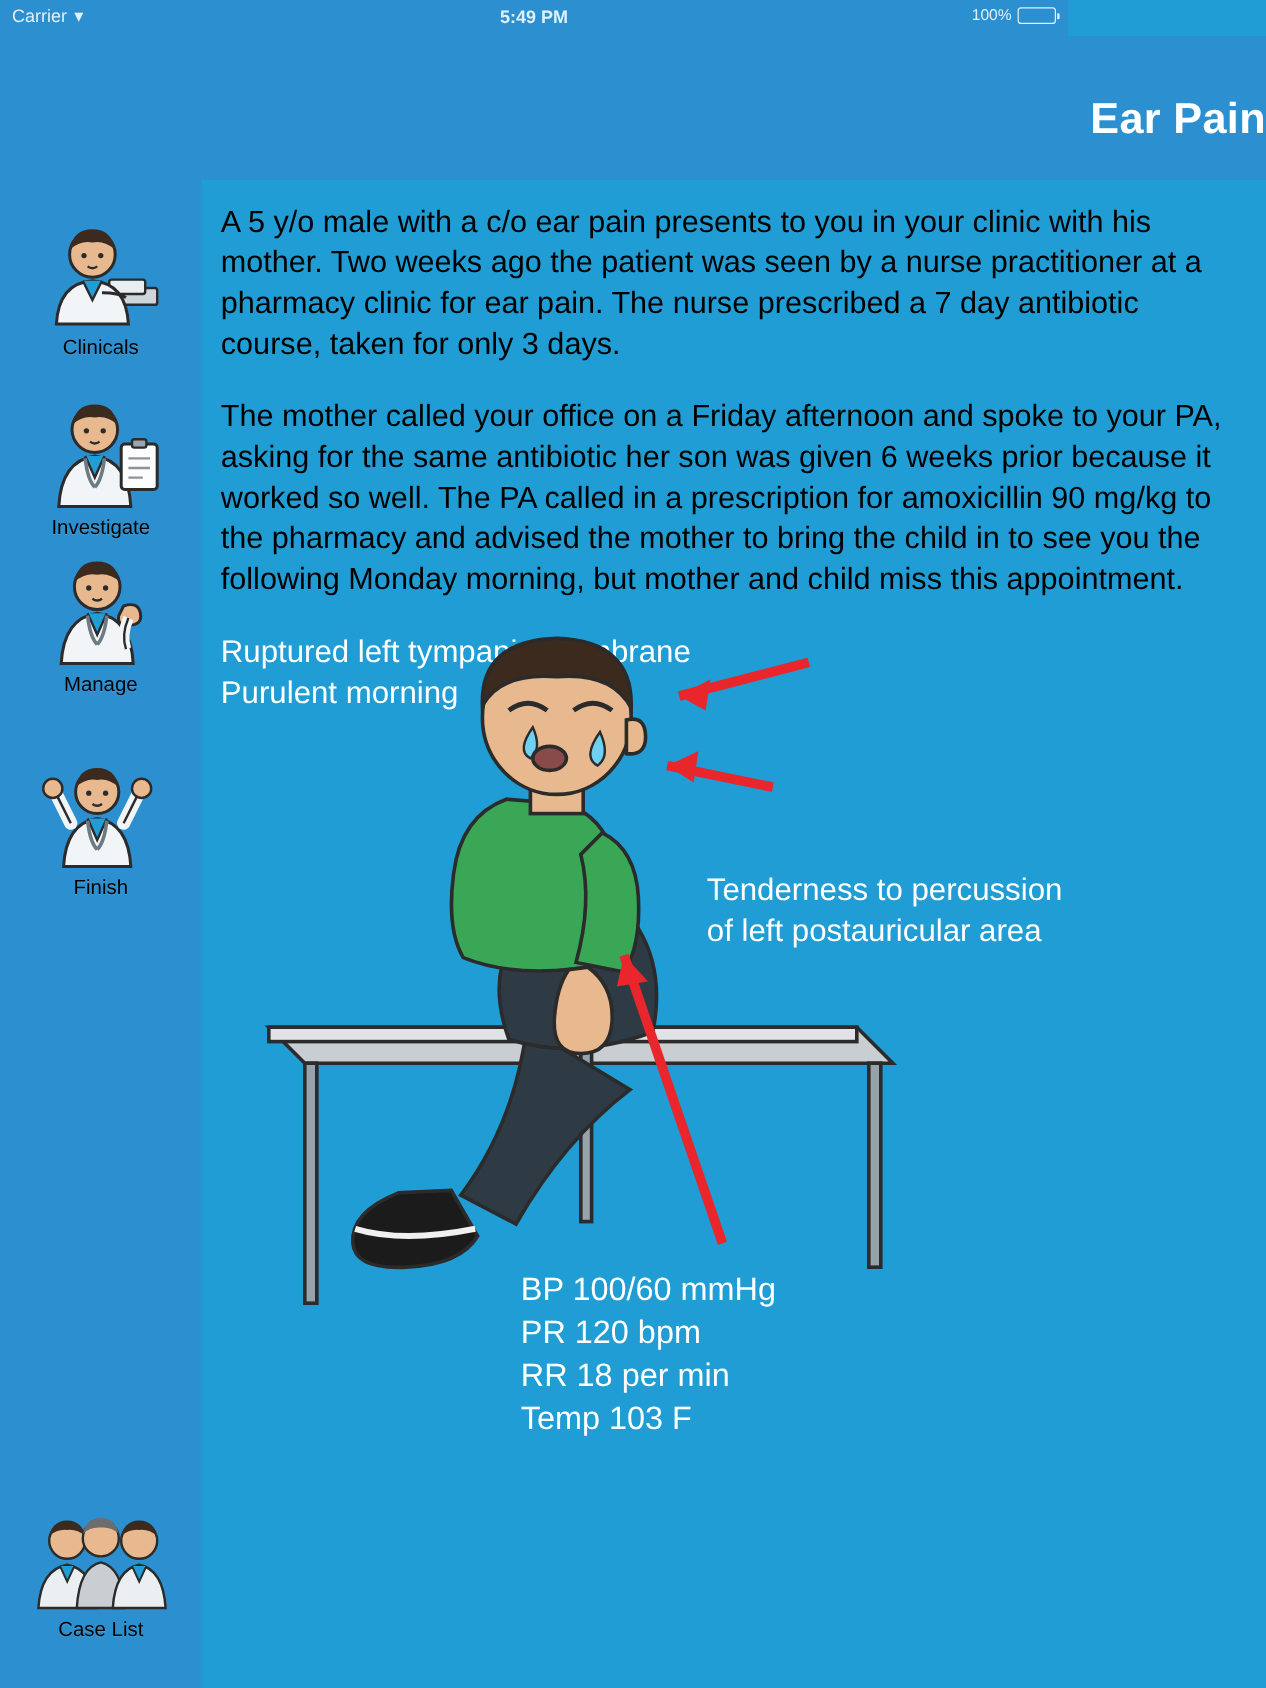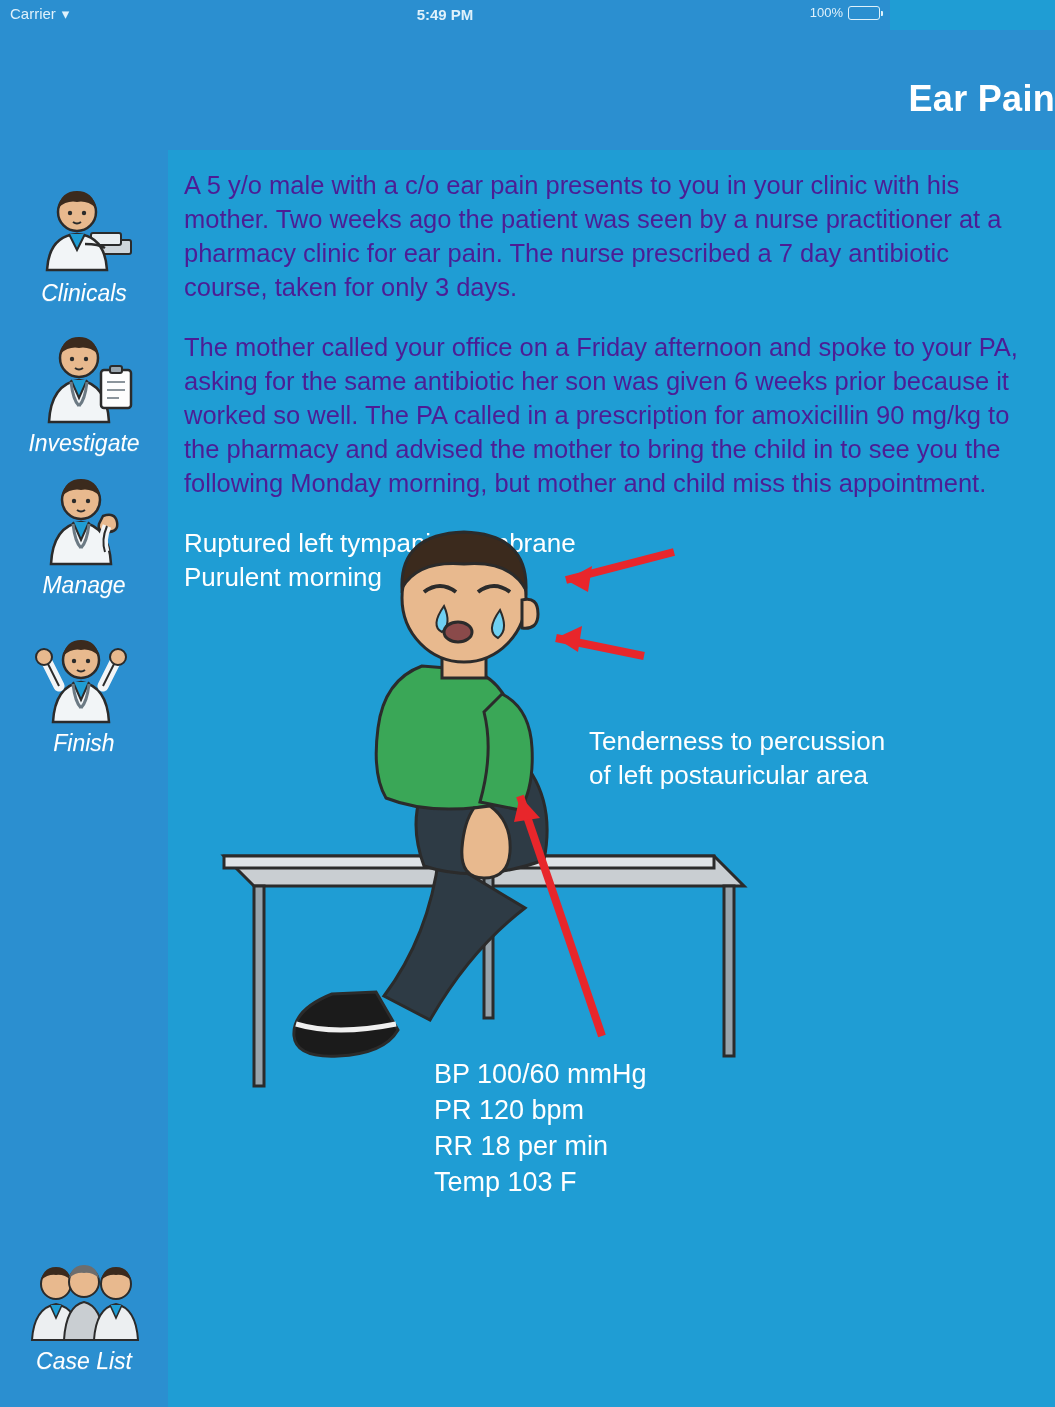--- a/index.html
+++ b/index.html
@@ -63,37 +63,36 @@
   .sidebar {
     position: absolute; top: 150px; left: 0; width: 168px; height: 1257px;
     background: #2b8fd0;
   }
   .side-item {
     position: absolute; left: 0; width: 168px;
     text-align: center;
     cursor: pointer;
   }
   .side-item .label {
-    color: #ffffff;
-    font-size: 23px;
+    color: #000000;
+    font-size: 17px;
     margin-top: 2px;
     text-shadow: 0 1px 0 rgba(255,255,255,0.12);
-    font-style: italic;
   }
   .icon-svg { display: block; margin: 0 auto; }
 
   
   .content {
     position: absolute; top: 150px; left: 168px;
     width: 887px; height: 1257px;
     background: #1f9dd4;
     padding: 18px 28px 0 16px;
   }
   .vignette {
-    color: #4c1d95;
+    color: #000000;
     font-size: 25.5px;
     line-height: 34px;
   }
   .vignette p { margin-bottom: 26px; }
 
   
   .figure {
     position: relative;
     width: 860px; height: 740px;
     margin-top: 4px;
@@ -166,21 +165,21 @@
         <path d="M58 54 Q56 72 50 78" stroke="#6c7a84" stroke-width="3" fill="none"></path>
         <rect x="72" y="42" width="30" height="38" rx="3" fill="#fdfdfd" stroke="#2b2b2b" stroke-width="2.5"></rect>
         <rect x="81" y="38" width="12" height="7" rx="2" fill="#9aa5ad" stroke="#2b2b2b" stroke-width="2"></rect>
         <line x1="78" y1="54" x2="96" y2="54" stroke="#8b949b" stroke-width="2"></line>
         <line x1="78" y1="62" x2="96" y2="62" stroke="#8b949b" stroke-width="2"></line>
         <line x1="78" y1="70" x2="90" y2="70" stroke="#8b949b" stroke-width="2"></line>
       </svg>
       <div class="label">Investigate</div>
     </div>
 
-    <div class="side-item" style="top: 320px;">
+    <div class="side-item" style="top: 309px;">
       <svg class="icon-svg" width="110" height="100" viewBox="0 0 110 100">
         <path d="M22 94 Q24 56 52 52 Q80 56 82 94 Z" fill="#f2f5f7" stroke="#2b2b2b" stroke-width="2.5"></path>
         <path d="M44 52 L52 70 L60 52" fill="#1f9dd4" stroke="#2b2b2b" stroke-width="2"></path>
         <circle cx="52" cy="30" r="19" fill="#e8b98e" stroke="#2b2b2b" stroke-width="2.5"></circle>
         <path d="M33 26 Q36 9 52 9 Q68 9 71 26 Q62 18 52 20 Q42 18 33 26 Z" fill="#3b2a1d"></path>
         <circle cx="45" cy="31" r="2.2" fill="#2b2b2b"></circle>
         <circle cx="59" cy="31" r="2.2" fill="#2b2b2b"></circle>
         <path d="M48 40 Q52 43 56 40" stroke="#2b2b2b" stroke-width="2" fill="none"></path>
         <path d="M44 54 Q46 72 52 78" stroke="#6c7a84" stroke-width="3" fill="none"></path>
         <path d="M60 54 Q58 72 52 78" stroke="#6c7a84" stroke-width="3" fill="none"></path>

